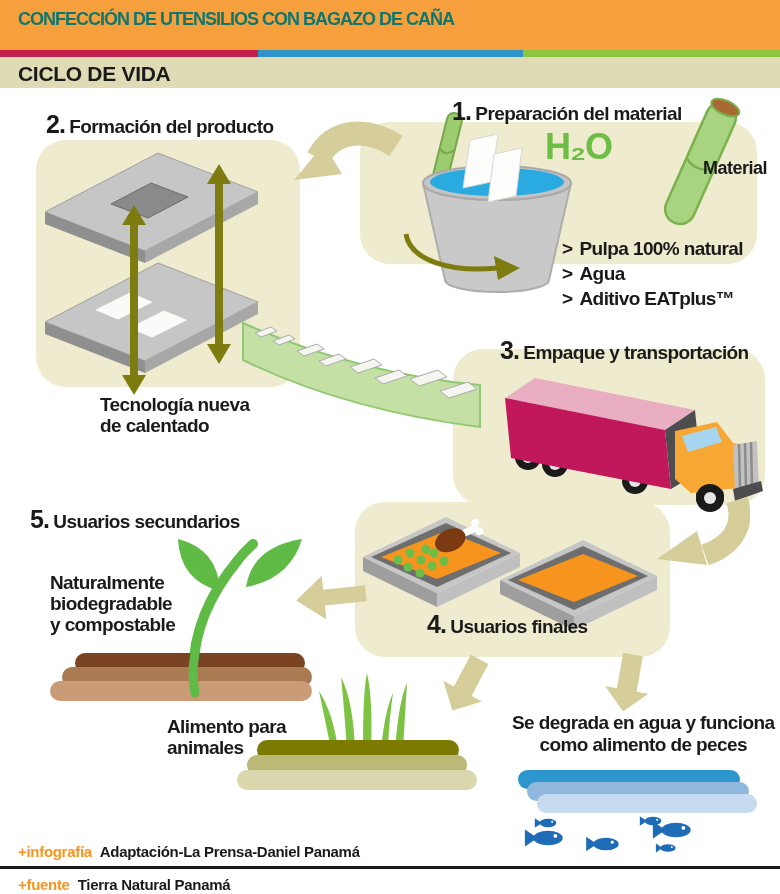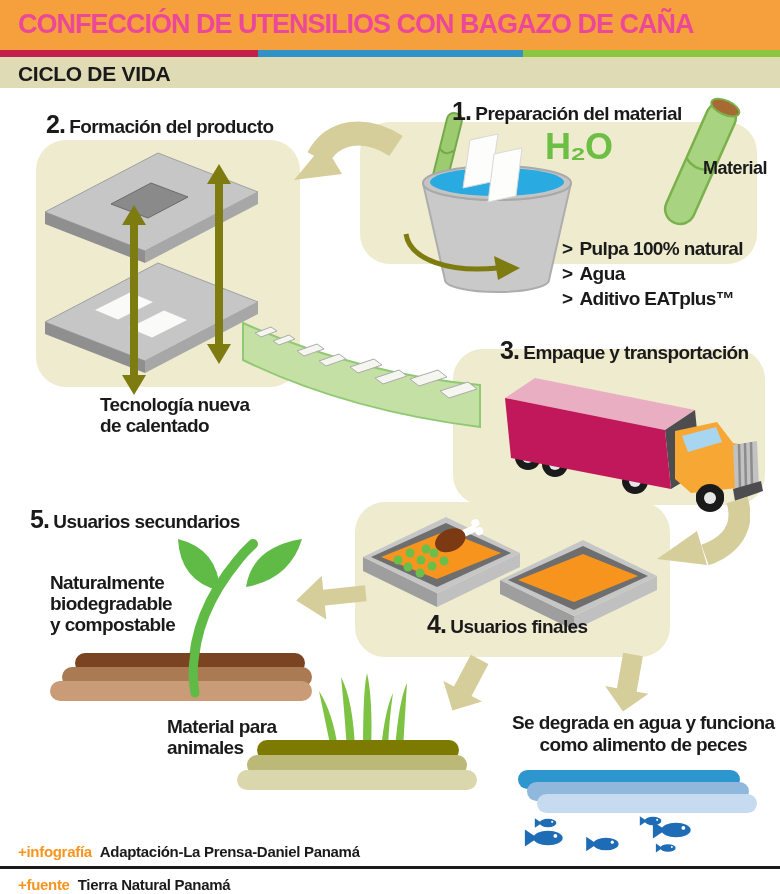--- a/index.html
+++ b/index.html
@@ -4,21 +4,21 @@
 <style>
   html,body{margin:0;padding:0;background:#fff;}
   .canvas{
     position:relative;width:780px;height:894px;background:#ffffff;
     font-family:"Liberation Sans","DejaVu Sans",sans-serif;overflow:hidden;
     color:#1a1a1a;
   }
   .abs{position:absolute;}
   
   .header-bar{left:0;top:0;width:780px;height:50px;background:#F5A03C;}
-  .main-title{left:18px;top:9px;font-size:27px;font-weight:900;color:#ec4899;letter-spacing:-1px;white-space:nowrap;}
+  .main-title{left:18px;top:9px;font-size:18px;font-weight:900;color:#0f766e;letter-spacing:-1px;white-space:nowrap;}
   .stripe{top:50px;height:7px;}
   .stripe.red{left:0;width:258px;background:#C21F4A;}
   .stripe.blue{left:258px;width:265px;background:#2F93C8;}
   .stripe.green{left:523px;width:257px;background:#8CC540;}
   .section-band{left:0;top:57px;width:780px;height:31px;background:#DEDBB5;}
   .section-title{left:18px;top:62px;font-size:21px;font-weight:900;letter-spacing:-0.3px;}
   
   .panel{background:#EFEBCE;border-radius:30px;}
   .panel.p1{left:360px;top:122px;width:397px;height:142px;}
   .panel.p2{left:36px;top:140px;width:264px;height:247px;}
@@ -290,21 +290,21 @@
   <div class="abs caption cap2">
     <div>Tecnología nueva</div>
     <div>de calentado</div>
   </div>
   <div class="abs caption cap5">
     <div>Naturalmente</div>
     <div>biodegradable</div>
     <div>y compostable</div>
   </div>
   <div class="abs caption capAnimals">
-    <div>Material para</div>
+    <div>Alimento para</div>
     <div>animales</div>
   </div>
   <div class="abs caption capFish">
     <div>Se degrada en agua y funciona</div>
     <div>como alimento de peces</div>
   </div>
 
   <div class="abs credit credit1">
     <span class="lab">+infografía</span><span>Adaptación-La Prensa-Daniel Panamá</span>
   </div>

